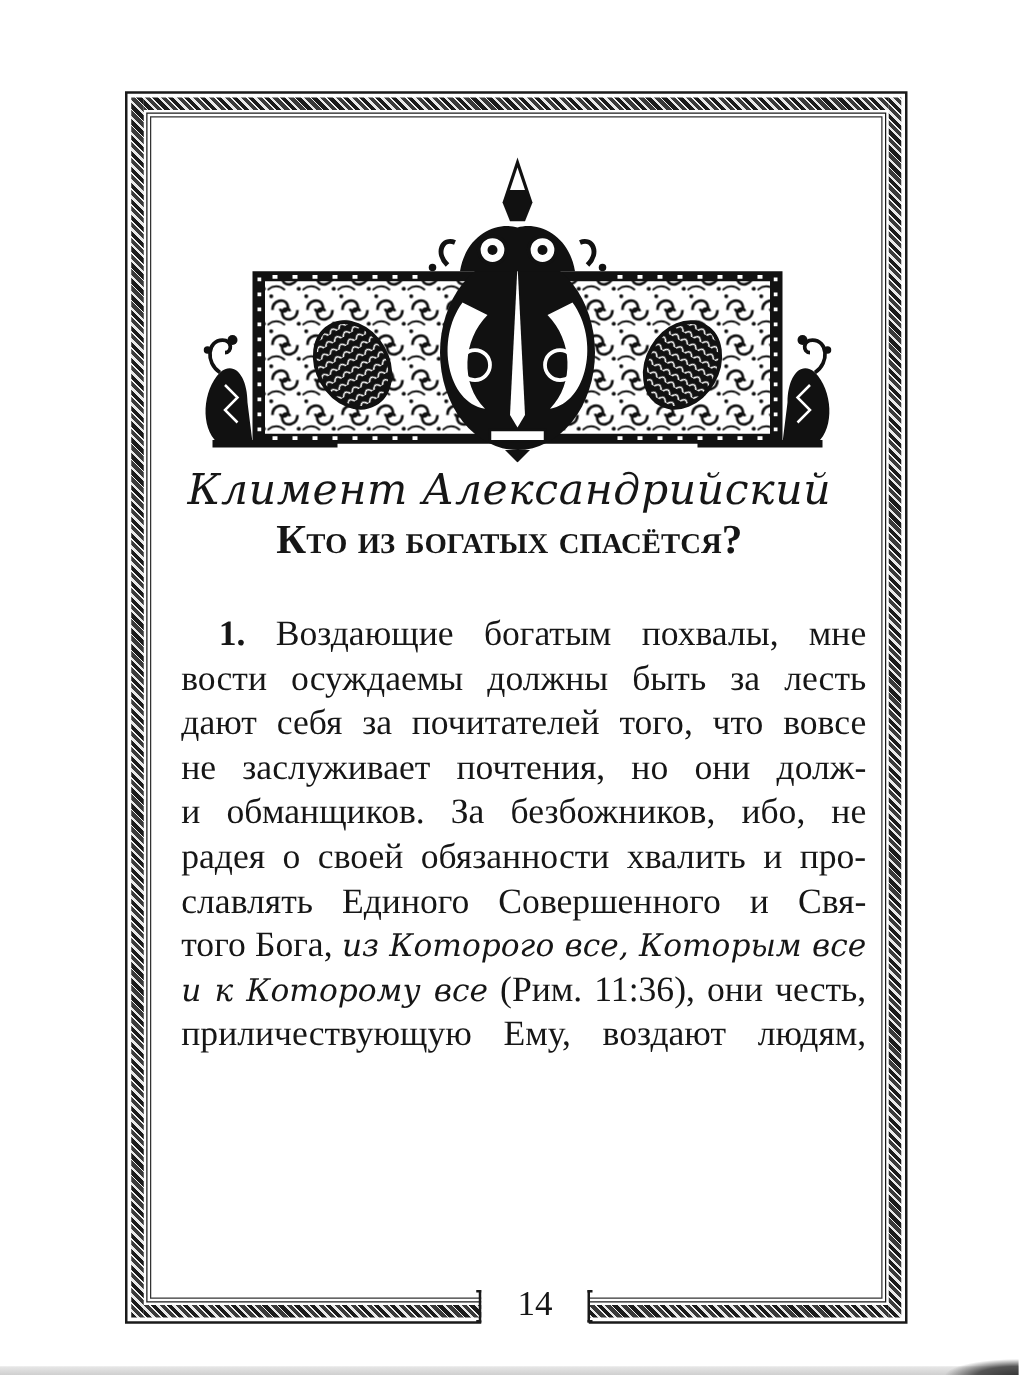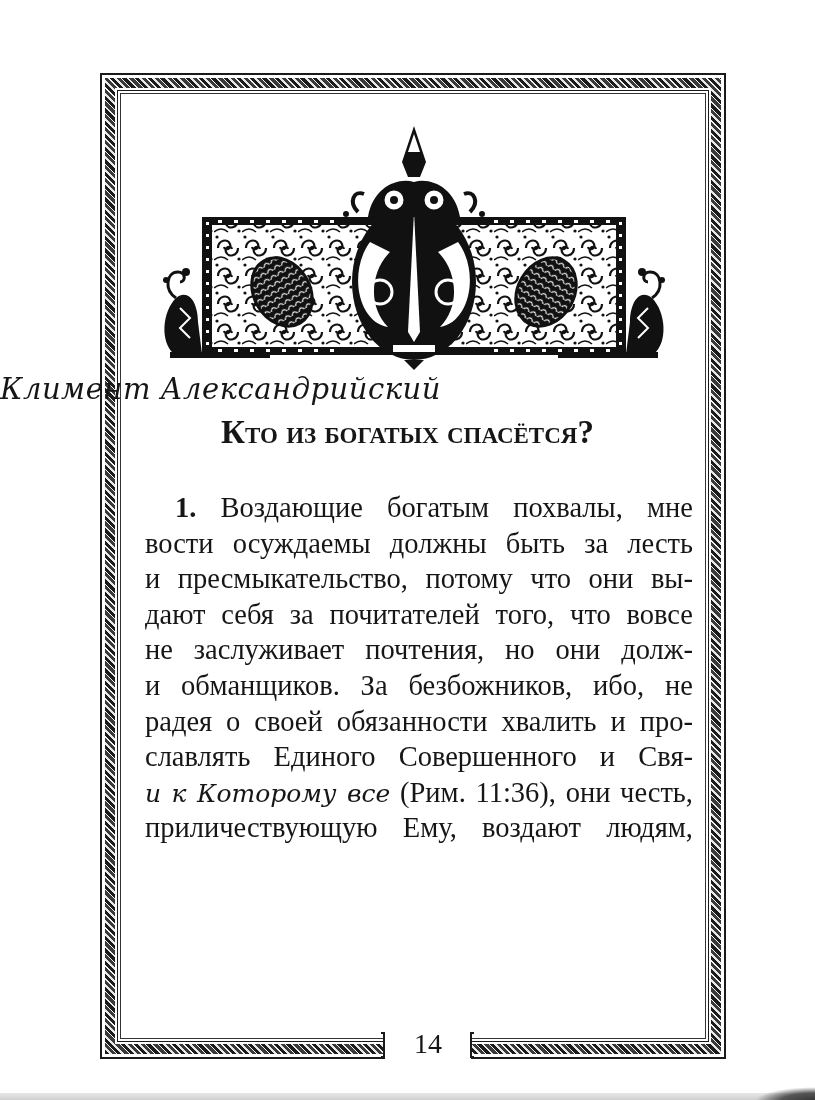--- a/index.html
+++ b/index.html
@@ -43,22 +43,22 @@
     border-top: 2px solid #1a1a1a; border-bottom: 2px solid #1a1a1a; box-sizing: border-box;
   }
   .gap-cap-left { left: 381px; border-right: 2px solid #1a1a1a; }
   .gap-cap-right { left: 470px; border-left: 2px solid #1a1a1a; }
 
   .ornament {
     position: absolute; left: 158px; top: 122px; width: 512px; height: 248px;
   }
 
   .author {
-    position: absolute; left: 0; width: 815px; top: 372px; 
-    font-family: "DejaVu Serif", serif; font-style: italic; font-size: 29px; letter-spacing: 0.5px;
+    position: absolute; left: 0; width: 815px; top: 372px; text-align: center;
+    font-family: "DejaVu Serif", serif; font-style: italic; font-size: 34px; letter-spacing: 0.5px;
   }
   .title {
     position: absolute; left: 0; width: 815px; top: 414px; text-align: center;
     font-family: "Liberation Serif", serif; font-weight: bold; font-size: 33px;
     font-variant: small-caps;
   }
 
   .body-text {
     position: absolute; left: 145px; width: 548px; top: 490px;
     font-family: "Liberation Serif", serif; font-size: 28.5px; line-height: 35.6px;
@@ -204,23 +204,23 @@
   <rect x="12" y="230" width="100" height="6" fill="#111"></rect>
   <rect x="400" y="230" width="100" height="6" fill="#111"></rect>
 </svg>
 
 <div class="author">Климент Александрийский</div>
 <div class="title">Кто из богатых спасётся?</div>
 
 <div class="body-text">
   <span class="line indent"><span class="para-num">1.</span><span> Воздающие богатым похвалы, мне</span></span>
   <span class="line">вости осуждаемы должны быть за лесть</span>
-  <span class="line">и пресмыкательство, потому что они вы-</span>
   <span class="line">дают себя за почитателей того, что вовсе</span>
   <span class="line">не заслуживает почтения, но они долж-</span>
   <span class="line">и обманщиков. За безбожников, ибо, не</span>
   <span class="line">радея о своей обязанности хвалить и про-</span>
   <span class="line">славлять Единого Совершенного и Свя-</span>
+  <span class="line"><span>того Бога, </span><span class="it">из Которого все, Которым все</span></span>
   <span class="line"><span class="it">и к Которому все</span><span> (Рим. 11:36), они честь,</span></span>
   <span class="line">приличествующую Ему, воздают людям,</span>
 </div>
 
 <div class="page-number">14</div>
 
 </body></html>

